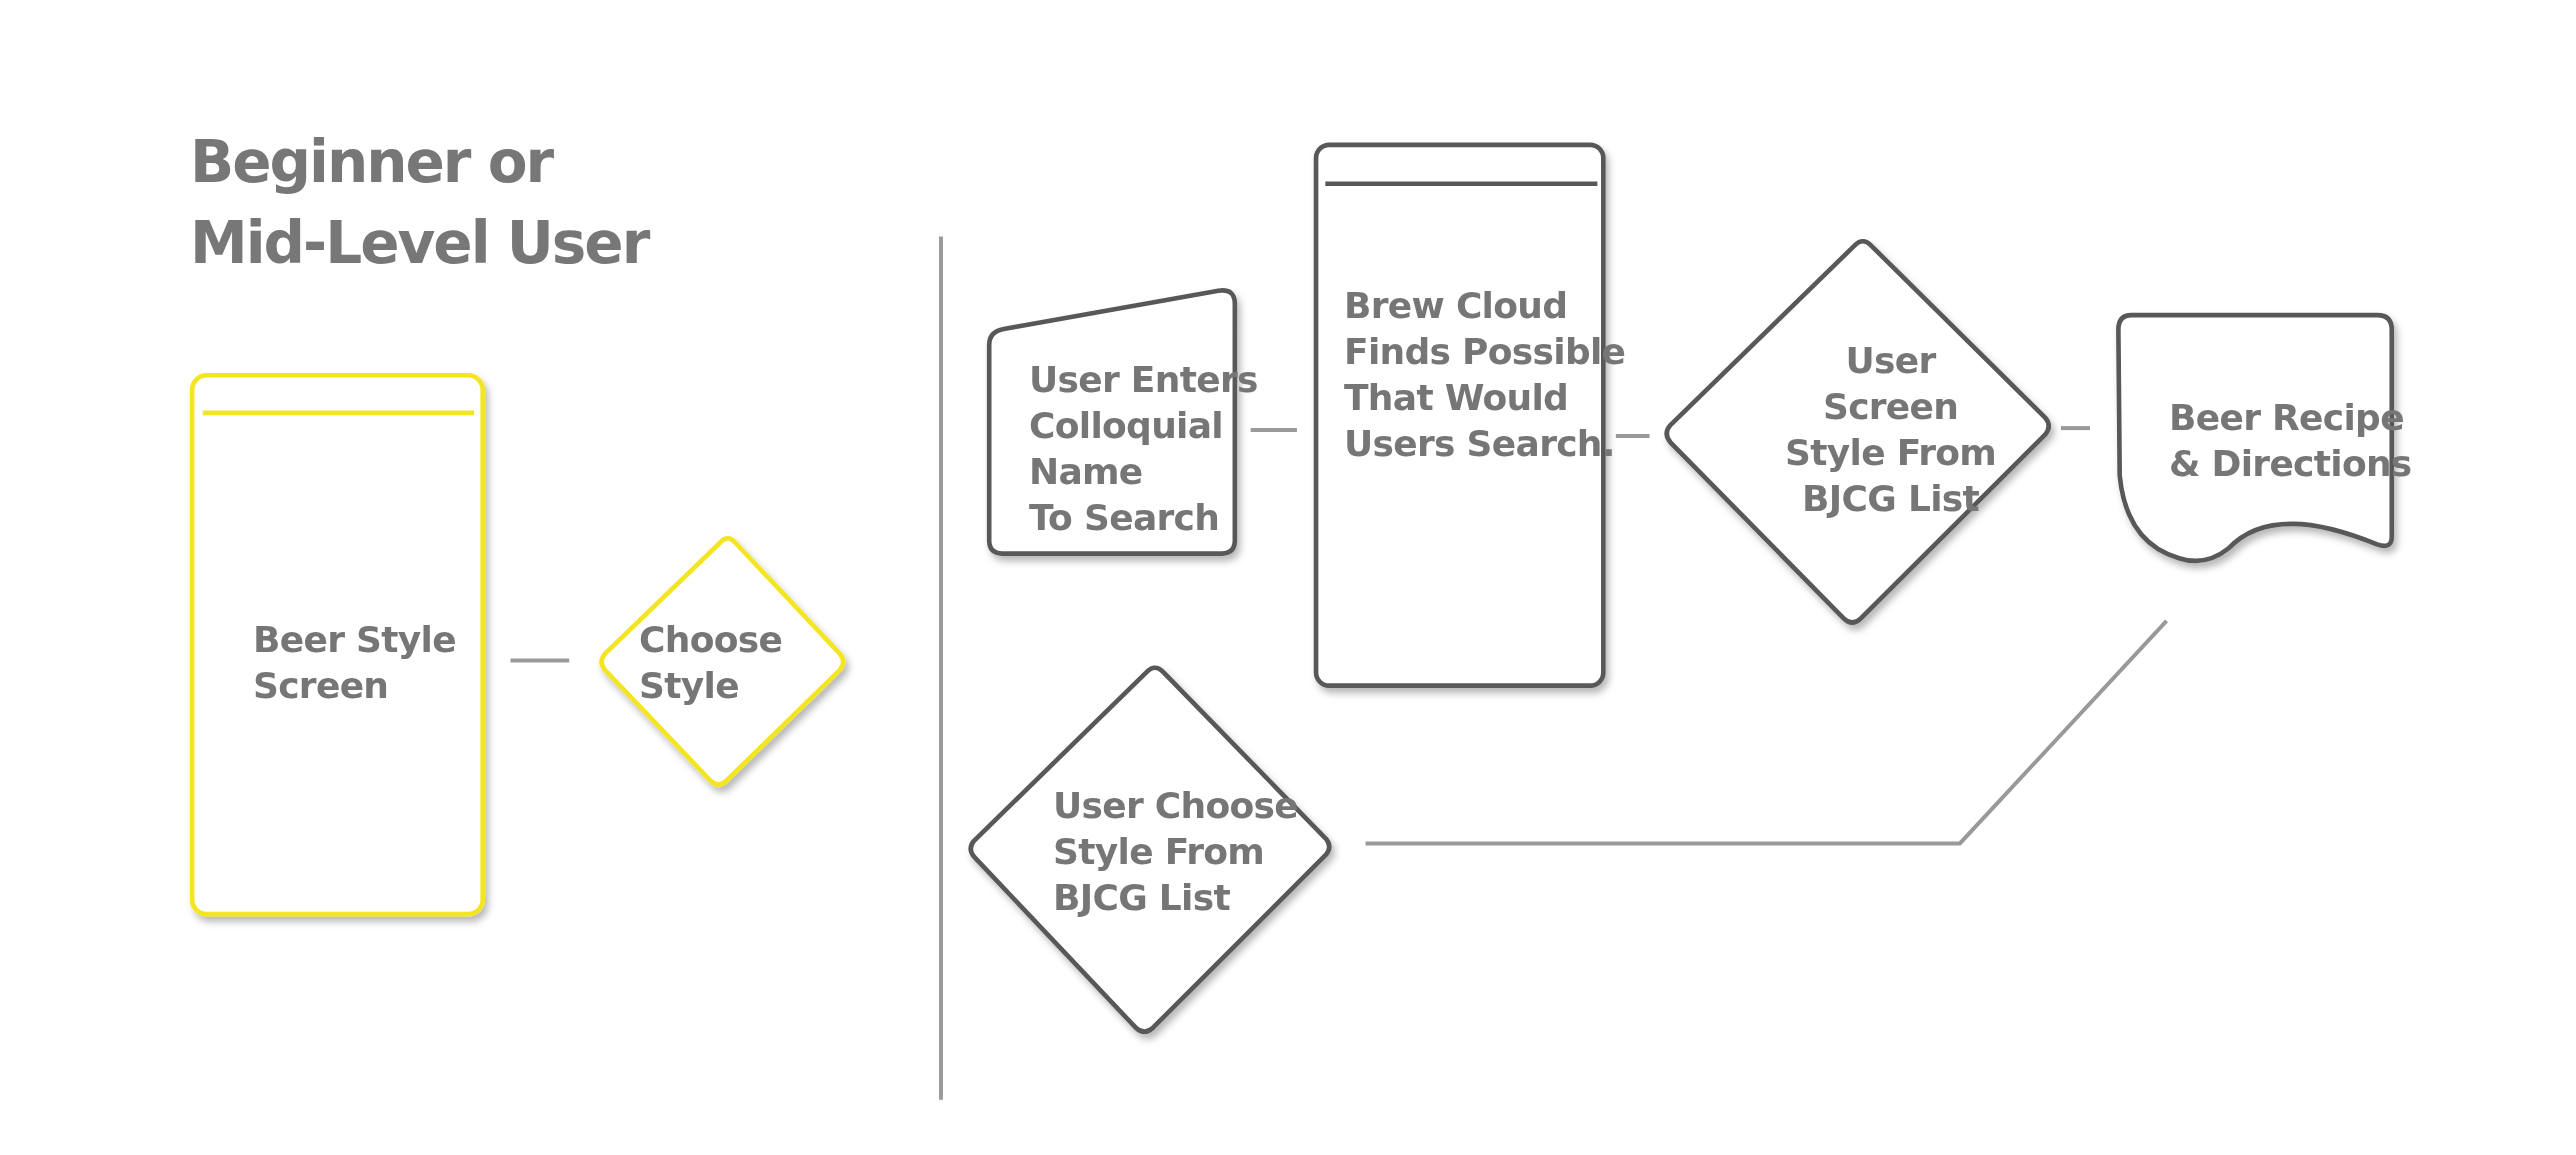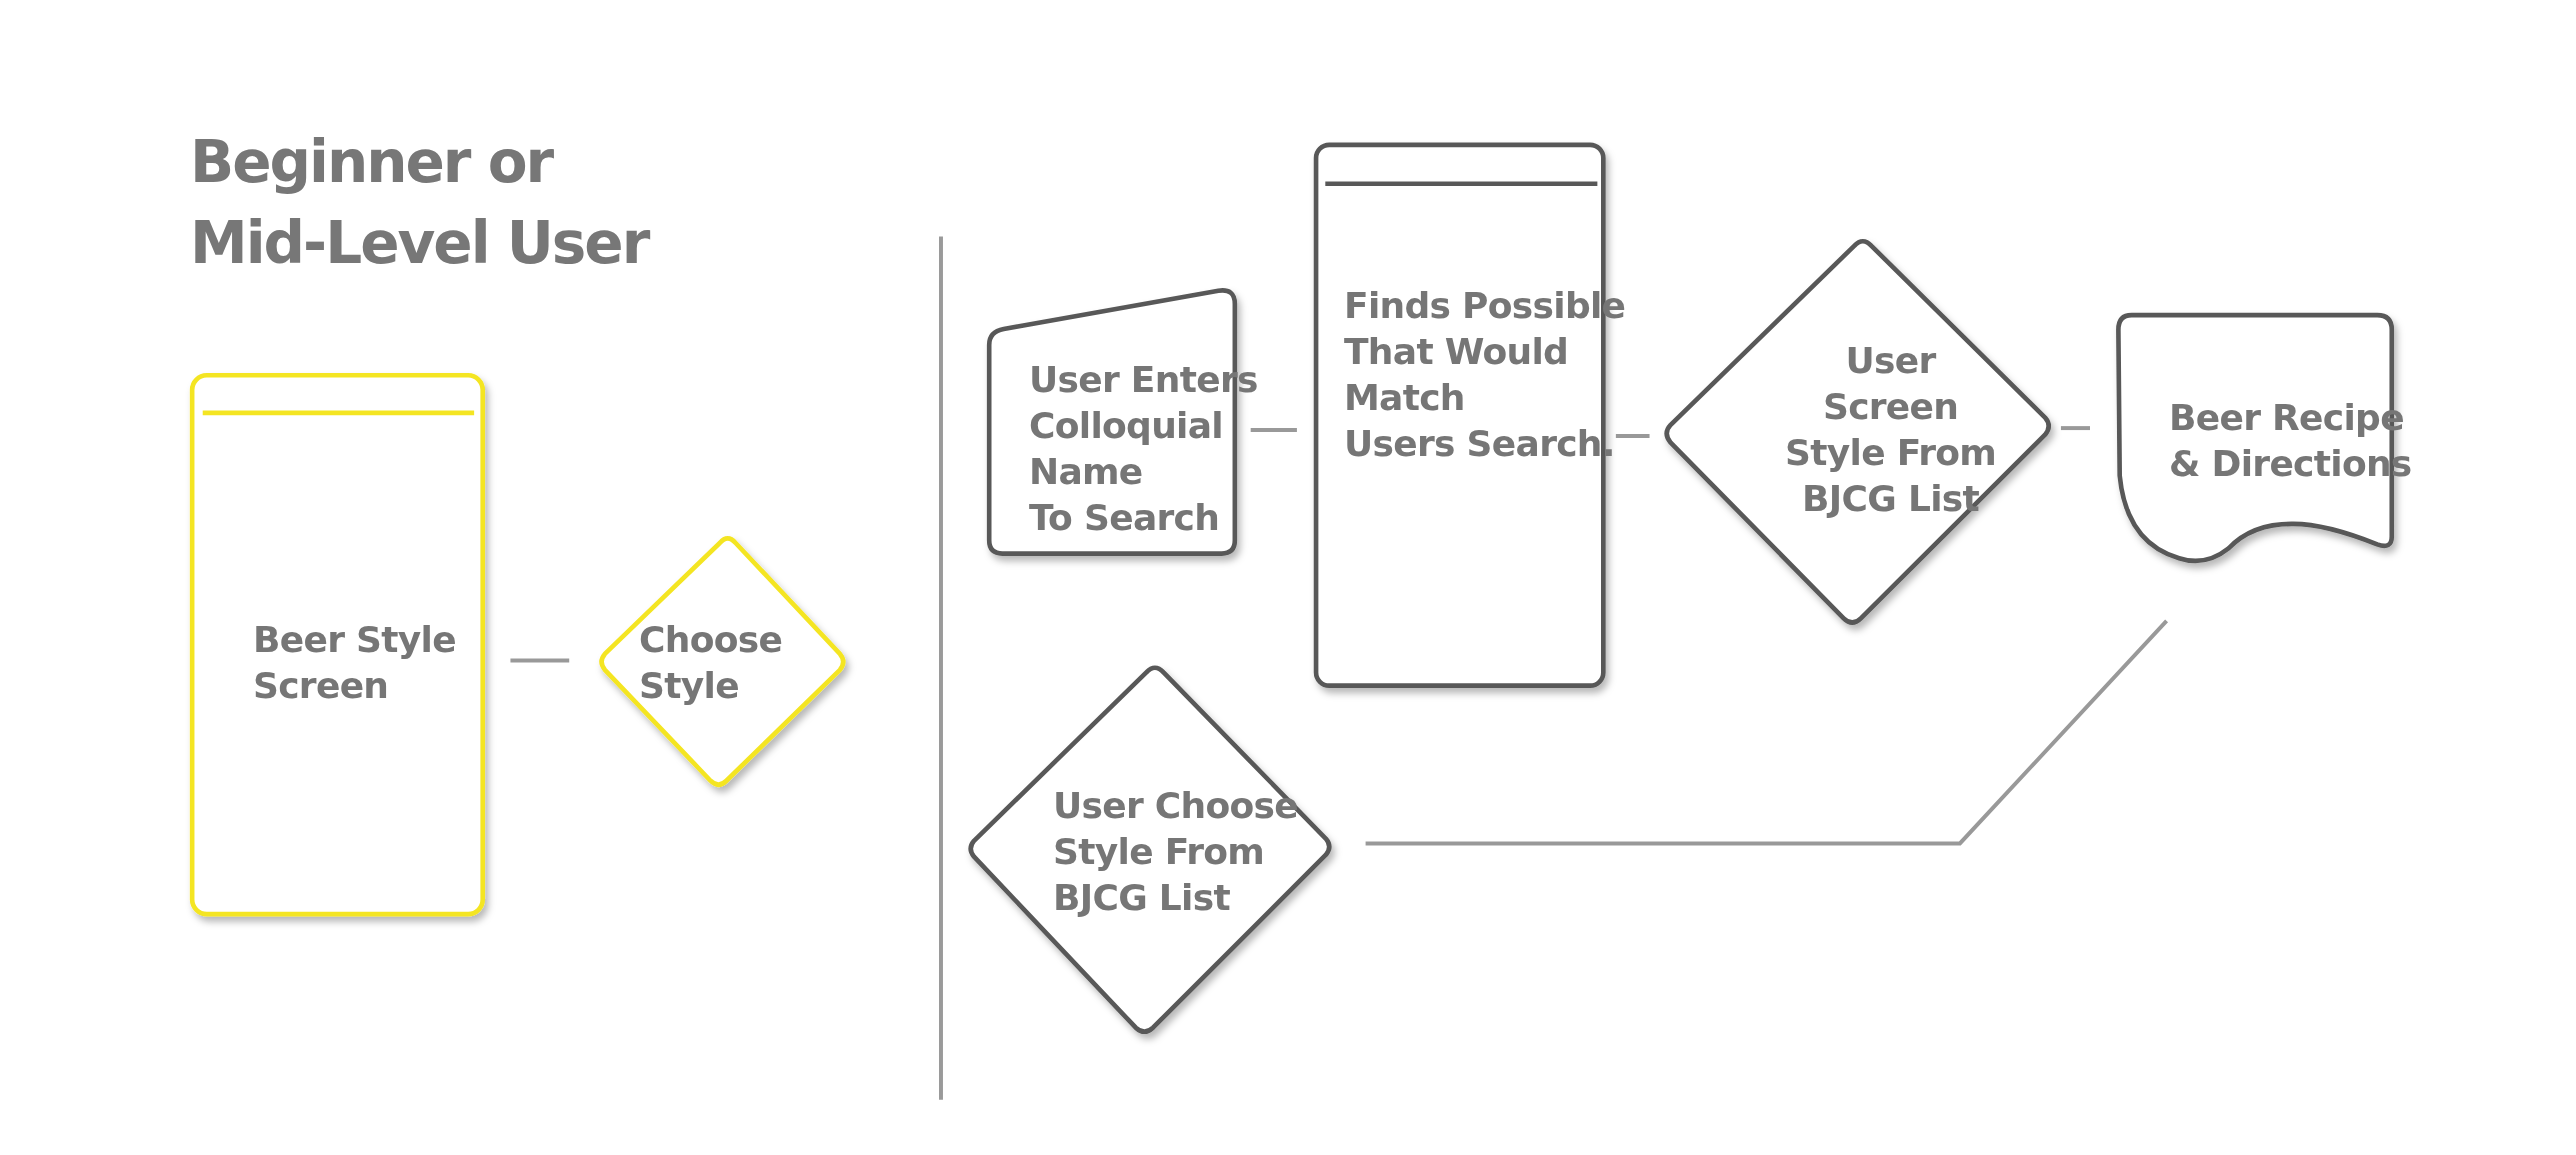--- a/index.html
+++ b/index.html
@@ -79,23 +79,23 @@
 </div>
 
 <div class="label" style="left:1022px; top:357px;margin-left:7px;">
   <span>User Enters</span>
   <span>Colloquial</span>
   <span>Name</span>
   <span>To Search</span>
 </div>
 
 <div class="label" style="left:1344px; top:283px;">
+  <span>Brew Cloud</span>
   <span>Finds Possible</span>
   <span>That Would</span>
-  <span>Match</span>
   <span>Users Search.</span>
 </div>
 
 <div class="label" style="left:1785px; top:338px;text-align:center;">
   <span>User</span>
   <span>Screen</span>
   <span>Style From</span>
   <span>BJCG List</span>
 </div>
 

